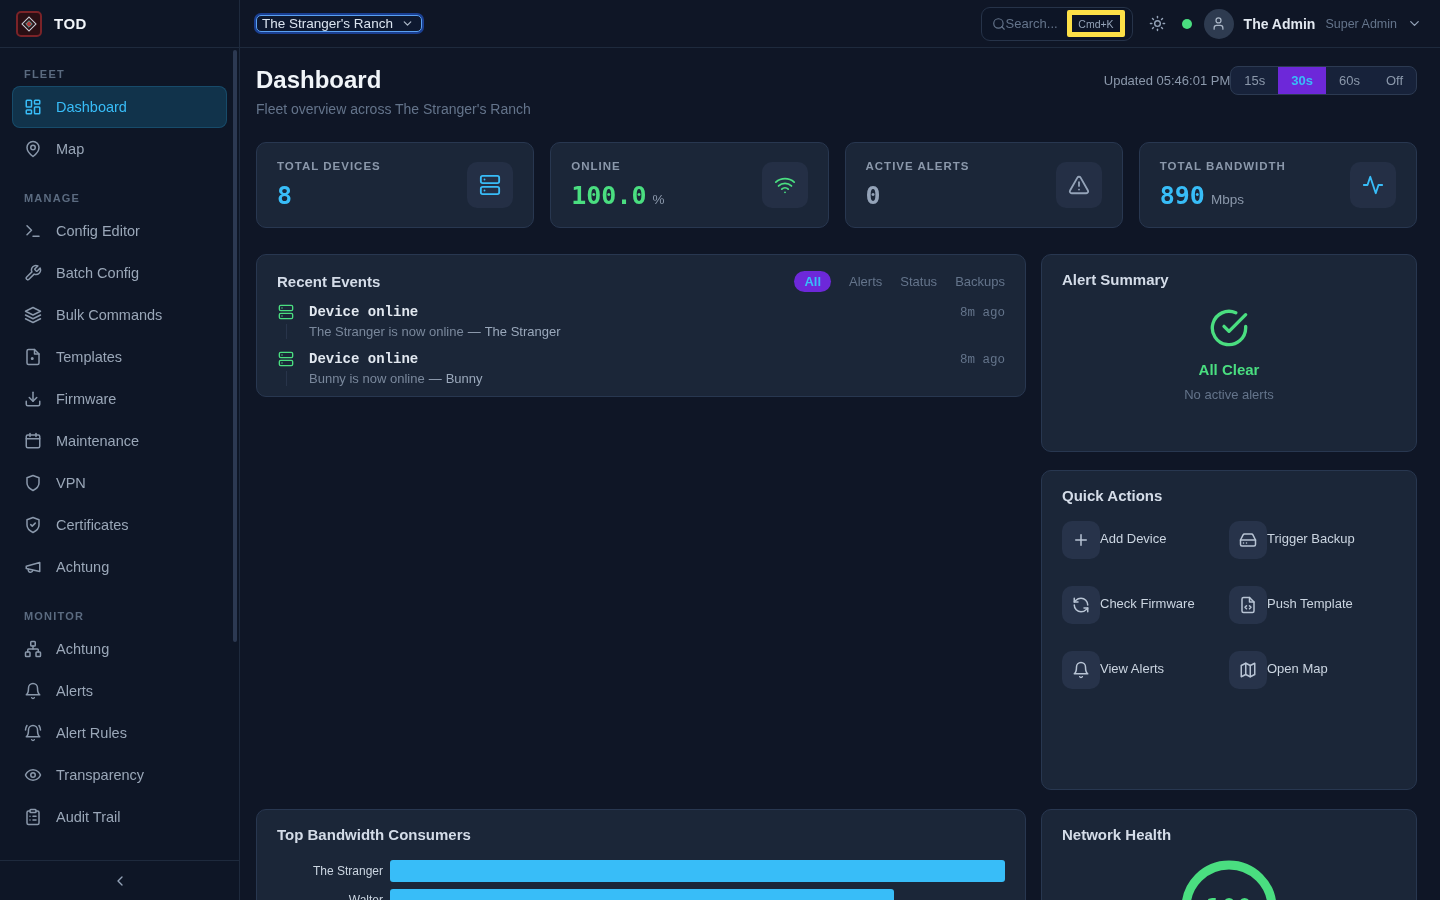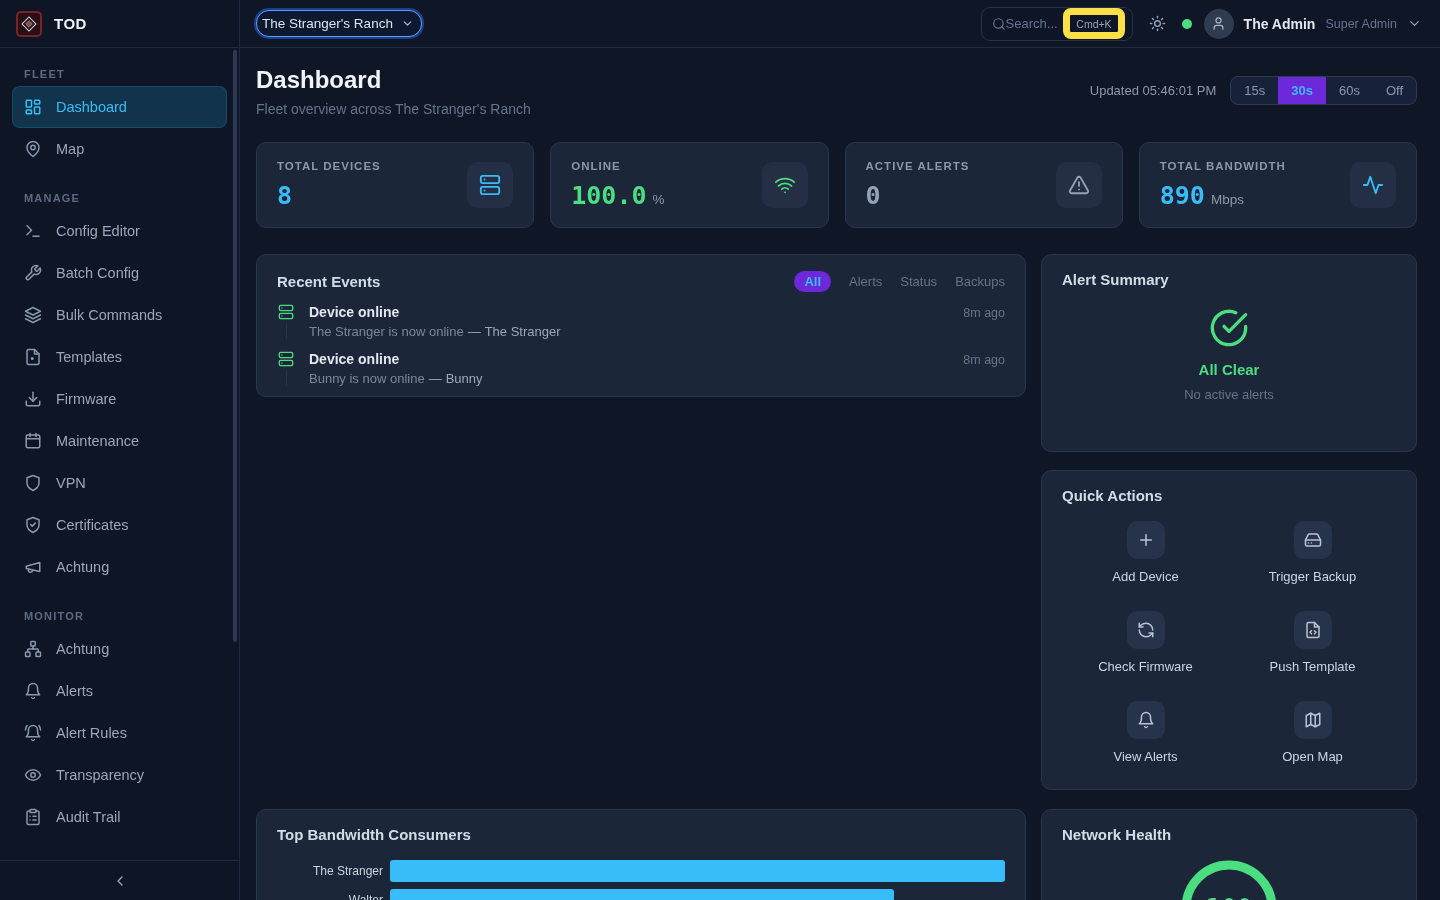--- a/index.html
+++ b/index.html
@@ -58,56 +58,56 @@
 
   
   .main { flex:1; display:flex; flex-direction:column; min-width:0; }
   .topbar {
     height:48px; min-height:48px; border-bottom:1px solid #1e2a3d;
     display:flex; align-items:center; padding:0 18px 0 16px; gap:12px;
     background:#0f1626;
   }
   .ranch-select {
     display:flex; align-items:center; gap:8px;
-    height:27px; padding:0 7px 0 5px; border-radius:13px;
+    height:17px; padding:0 7px 0 5px; border-radius:5px;
     background:#0e1930; color:#dbe4f0; font-size:13.5px;
     border:1px solid #5aa0f0;
     box-shadow:0 0 0 2px rgba(37,99,235,.55);
     cursor:pointer;
   }
   .searchbox {
     margin-left:auto; width:152px; height:34px; border-radius:9px;
     border:1px solid #263349; background:#0d1526;
     display:flex; align-items:center; padding:0 7px 0 10px;
     color:#64748b; cursor:text;
   }
   .searchbox input {
     flex:1; min-width:0; background:transparent; border:none; outline:none;
     color:#cbd5e1; font-size:13px; font-family:"Liberation Sans", sans-serif;
   }
   .searchbox input::placeholder { color:#64748b; }
   .kbd {
-    font-size:10.5px; color:#94a3b8; border:7px solid #fde047;
-    border-radius:8px; padding:2.5px 6px; white-space:nowrap;
+    font-size:10.5px; color:#94a3b8; border:5px solid #fde047;
+    border-radius:2px; padding:2.5px 6px; white-space:nowrap;
   }
   .icon-btn { color:#94a3b8; background:none; border:none; cursor:pointer; padding:4px; }
   .status-dot { width:10px; height:10px; border-radius:50%; background:#4ade80; }
   .avatar {
     width:30px; height:30px; border-radius:50%; background:#2e3b50;
     display:flex; align-items:center; justify-content:center; color:#aab6c6;
   }
   .user-name { font-size:14px; color:#e2e8f0; font-weight:600; }
   .user-role { font-size:12.5px; color:#64748b; }
 
   
   .content { flex:1; padding:18px 23px 0 16px; overflow:hidden; }
   .page-header { display:flex; justify-content:space-between; align-items:flex-start; }
   .page-title { font-size:24px; font-weight:700; color:#f1f5f9; }
   .page-subtitle { font-size:14px; color:#64748b; margin-top:7px; }
-  .header-right { display:flex; align-items:center; gap:14px; margin-top:10px; }
+  .header-right { display:flex; align-items:center; margin-top:0; }
   .updated-text { font-size:13px; color:#8b98ab; }
   .segmented {
     display:flex; border:1px solid #2c3a52; border-radius:8px;
     overflow:hidden; background:#17223a;
   }
   .segmented button {
     border:none; background:transparent; color:#8b98ab;
     font-size:13px; padding:6px 13px; cursor:pointer;
     font-family:"Liberation Sans", sans-serif;
   }
@@ -144,38 +144,38 @@
   .events-header { display:flex; justify-content:space-between; align-items:center; }
   .event-filters { display:flex; align-items:center; gap:18px; font-size:13px; color:#64748b; }
   .event-filters .filter { cursor:pointer; }
   .event-filters .filter.active {
     background:#6d28d9; color:#38bdf8; padding:3px 10px; border-radius:999px; font-weight:600;
   }
   .event { display:flex; gap:14px; margin-top:12px; }
   .event-rail { display:flex; flex-direction:column; align-items:center; width:18px; }
   .event-rail .line { width:1px; flex:1; background:#28344a; margin-top:4px; }
   .event-body { flex:1; min-width:0; }
-  .event-title-row { display:flex; justify-content:space-between; align-items:baseline; }
+  .event-title-row { display:flex; justify-content:space-between; align-items:baseline;font-family:Liberation Mono, monospace; }
   .event-title { font-size:14px; font-weight:600; color:#e2e8f0; }
   .event-time { font-size:12.5px; color:#64748b; }
   .event-desc { font-size:13px; color:#7a889c; margin-top:4px; }
   .event-desc .sep { margin:0 4px; color:#9aa8bb; }
   .event-desc .device { color:#9aa8bb; }
 
   
   .alert-summary { height:198px; text-align:center; }
   .alert-summary .panel-title { text-align:left; }
   .all-clear-icon { margin:20px auto 0 auto; width:40px; height:40px; color:#4ade80; }
   .all-clear-text { color:#4ade80; font-size:15px; font-weight:600; margin-top:13px; }
   .no-alerts-text { color:#64748b; font-size:13px; margin-top:9px; }
 
   
   .quick-actions { height:320px; margin-top:18px; }
   .qa-grid { display:grid; grid-template-columns:1fr 1fr; row-gap:27px; margin-top:17px; }
-  .qa-item { display:flex; flex-direction:column; align-items:center; cursor:pointer; }
+  .qa-item { display:flex; flex-direction:row; align-items:flex-start; cursor:pointer; }
   .qa-icon-box {
     width:38px; height:38px; border-radius:10px; background:#27334a;
     display:flex; align-items:center; justify-content:center; color:#b8c4d4;
   }
   .qa-label { font-size:13px; color:#cbd5e1; margin-top:10px; }
 
   
   .bw-panel { margin-top:412px; height:200px; }
   .bw-rows { margin-top:17px; }
   .bw-row { display:flex; align-items:center; margin-bottom:7px; }

